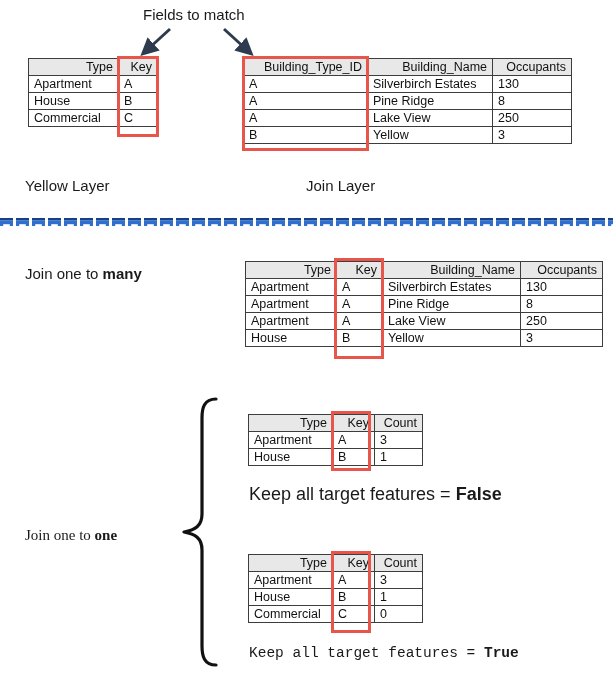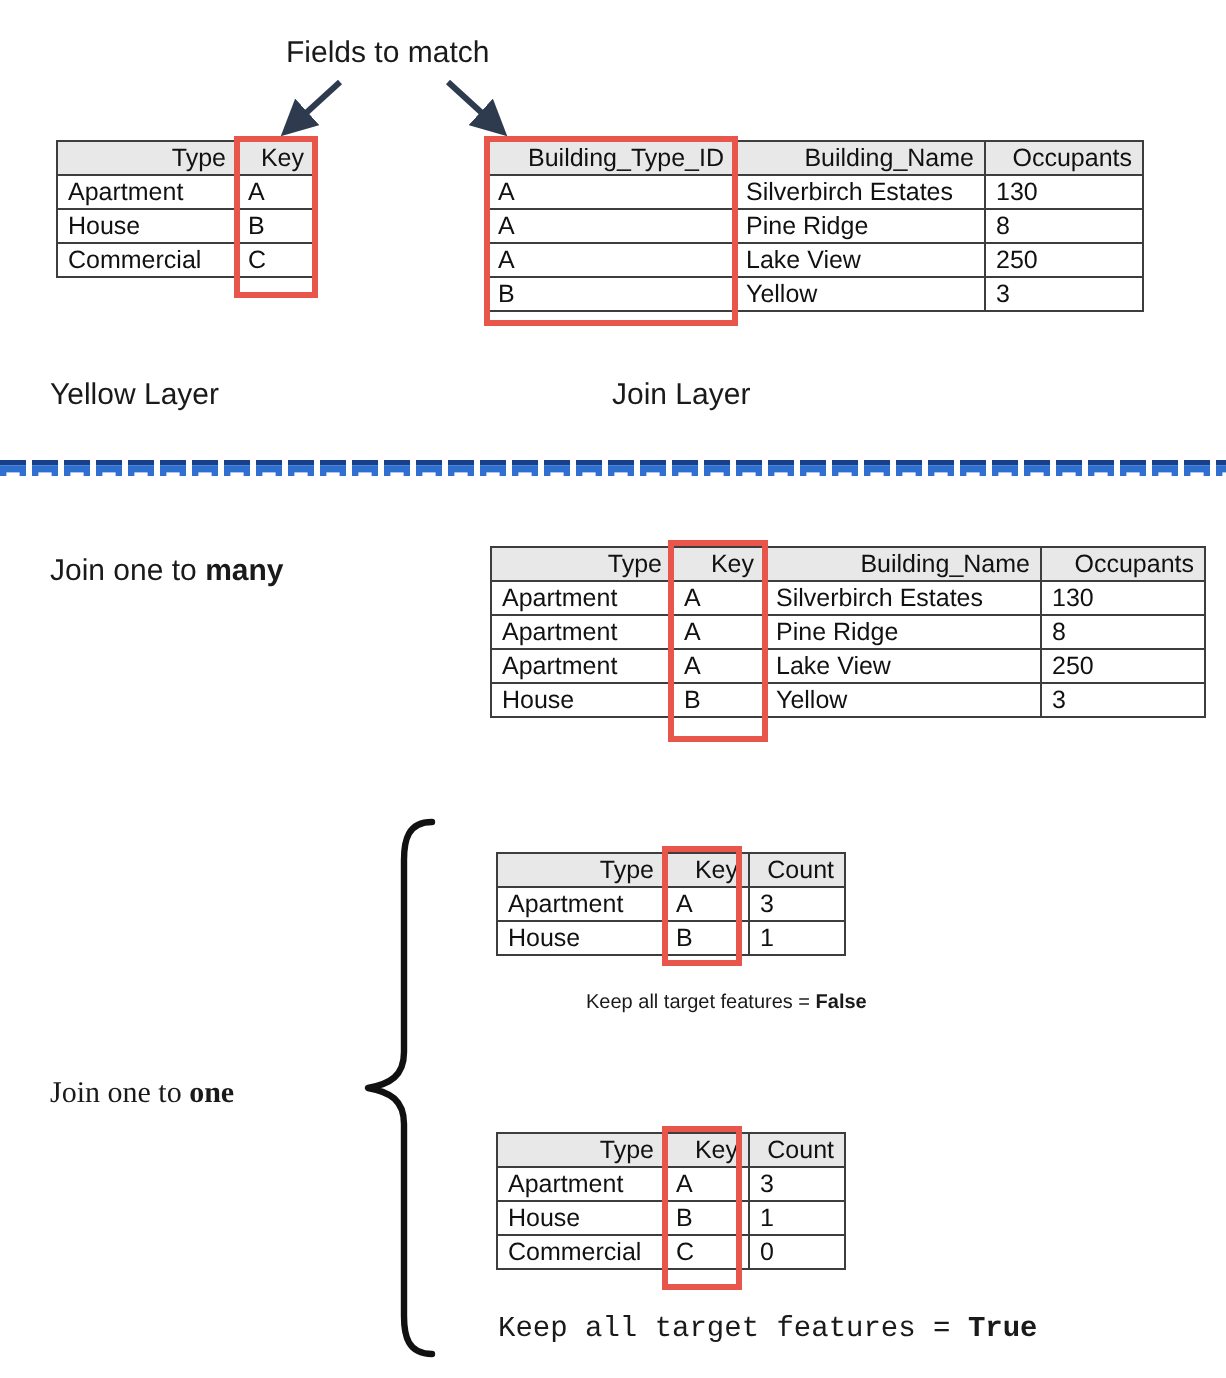--- a/index.html
+++ b/index.html
@@ -10,21 +10,21 @@
     width: 613px;
     height: 689px;
     background: #ffffff;
     font-family: "Liberation Sans", sans-serif;
     color: #1a1a1a;
     position: relative;
     overflow: hidden;
   }
   .canvas {
     position: absolute;
-    left: 0; top: 12px;
+    left: 0; top: 0;
     width: 613px;
     height: 533px;
   }
   
   .label {
     position: absolute;
     font-size: 14.5px;
     line-height: 1.2;
     white-space: nowrap;
     color: #1a1a1a;
@@ -268,21 +268,21 @@
       </tr>
       <tr>
         <td>House</td>
         <td>B</td>
         <td>1</td>
       </tr>
     </tbody>
   </table>
   <div class="hl" style="left:331px; top:411px; width:40px; height:60px;"></div>
 
-  <div class="label" style="left:249px; top:484px; font-size:10px;margin-left:44px;">
+  <div class="label" style="left:249px; top:484px; font-size:18px;">
     <span>Keep all target features = </span><b>False</b>
   </div>
 
   <table class="tbl" style="left:248px; top:554px; width:174px;">
     <colgroup>
         <col style="width:84px">
         <col style="width:42px">
         <col style="width:48px">
       </colgroup>
     <thead>

